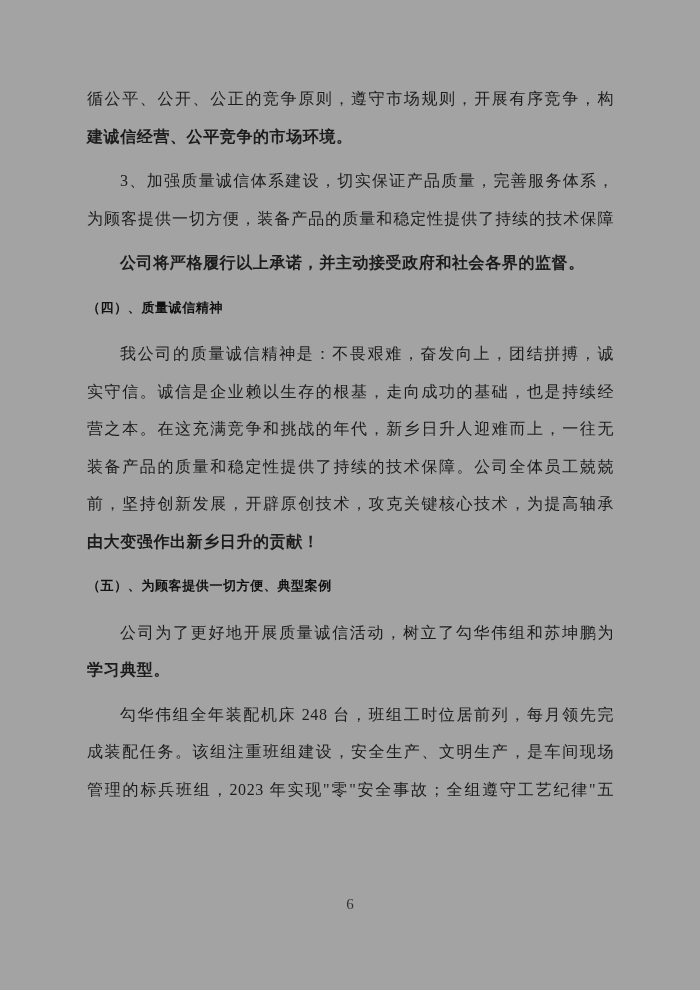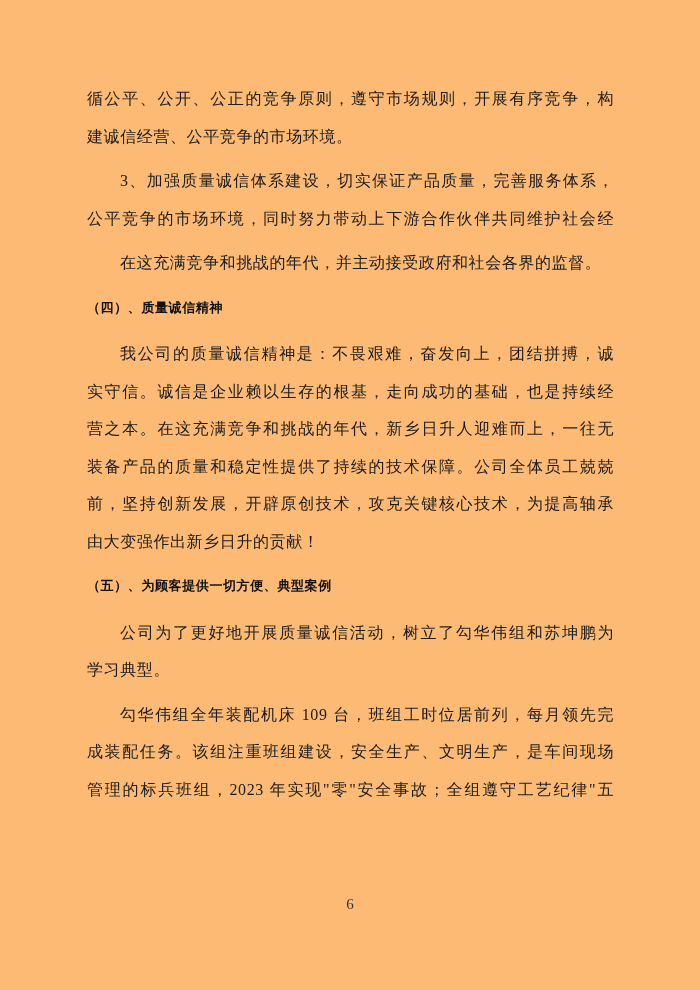--- a/index.html
+++ b/index.html
@@ -5,40 +5,41 @@
   html, body {
     margin: 0;
     padding: 0;
     background: #ffffff;
   }
   .page {
     position: relative;
     width: 700px;
     height: 990px;
     margin: 0 auto;
-    background: #fdba74;
+    background: #a3a3a3;
     box-sizing: border-box;
     padding: 80px 86px 4px 87px;
     font-family: "Liberation Serif", "DejaVu Serif", serif;
     color: #1c1c1c;
     overflow: hidden;
   }
   .para {
     margin: 0 0 7px 0;
   }
   .line {
     font-size: 16px;
     line-height: 37.5px;
     letter-spacing: 0.6px;
     text-align: justify;
     text-align-last: justify;
     white-space: normal;
   }
   .line.last {
     text-align-last: left;
+    font-weight: bold;
   }
   .line.indent {
     padding-left: 33px;
   }
   .heading {
     font-size: 13px;
     font-weight: bold;
     line-height: 37.5px;
     letter-spacing: 0.6px;
     margin: 7px 0 9px 0;
@@ -60,25 +61,25 @@
 
 <div class="page">
 
   <div class="para">
     <div class="line">循公平、公开、公正的竞争原则，遵守市场规则，开展有序竞争，构</div>
     <div class="line last">建诚信经营、公平竞争的市场环境。</div>
   </div>
 
   <div class="para">
     <div class="line indent">3、加强质量诚信体系建设，切实保证产品质量，完善服务体系，</div>
-    <div class="line">公平竞争的市场环境，同时努力带动上下游合作伙伴共同维护社会经</div>
+    <div class="line">为顾客提供一切方便，装备产品的质量和稳定性提供了持续的技术保障</div>
   </div>
 
   <div class="para">
-    <div class="line indent last">在这充满竞争和挑战的年代，并主动接受政府和社会各界的监督。</div>
+    <div class="line indent last">公司将严格履行以上承诺，并主动接受政府和社会各界的监督。</div>
   </div>
 
   <div class="heading">（四）、质量诚信精神</div>
 
   <div class="para">
     <div class="line indent">我公司的质量诚信精神是：不畏艰难，奋发向上，团结拼搏，诚</div>
     <div class="line">实守信。诚信是企业赖以生存的根基，走向成功的基础，也是持续经</div>
     <div class="line">营之本。在这充满竞争和挑战的年代，新乡日升人迎难而上，一往无</div>
     <div class="line">装备产品的质量和稳定性提供了持续的技术保障。公司全体员工兢兢</div>
     <div class="line">前，坚持创新发展，开辟原创技术，攻克关键核心技术，为提高轴承</div>
@@ -86,20 +87,20 @@
   </div>
 
   <div class="heading">（五）、为顾客提供一切方便、典型案例</div>
 
   <div class="para">
     <div class="line indent">公司为了更好地开展质量诚信活动，树立了勾华伟组和苏坤鹏为</div>
     <div class="line last">学习典型。</div>
   </div>
 
   <div class="para">
-    <div class="line indent">勾华伟组全年装配机床 109 台，班组工时位居前列，每月领先完</div>
+    <div class="line indent">勾华伟组全年装配机床 248 台，班组工时位居前列，每月领先完</div>
     <div class="line">成装配任务。该组注重班组建设，安全生产、文明生产，是车间现场</div>
     <div class="line">管理的标兵班组，2023 年实现"零"安全事故；全组遵守工艺纪律"五</div>
   </div>
 
   <div class="page-number">6</div>
 
 </div>
 
 </body></html>

